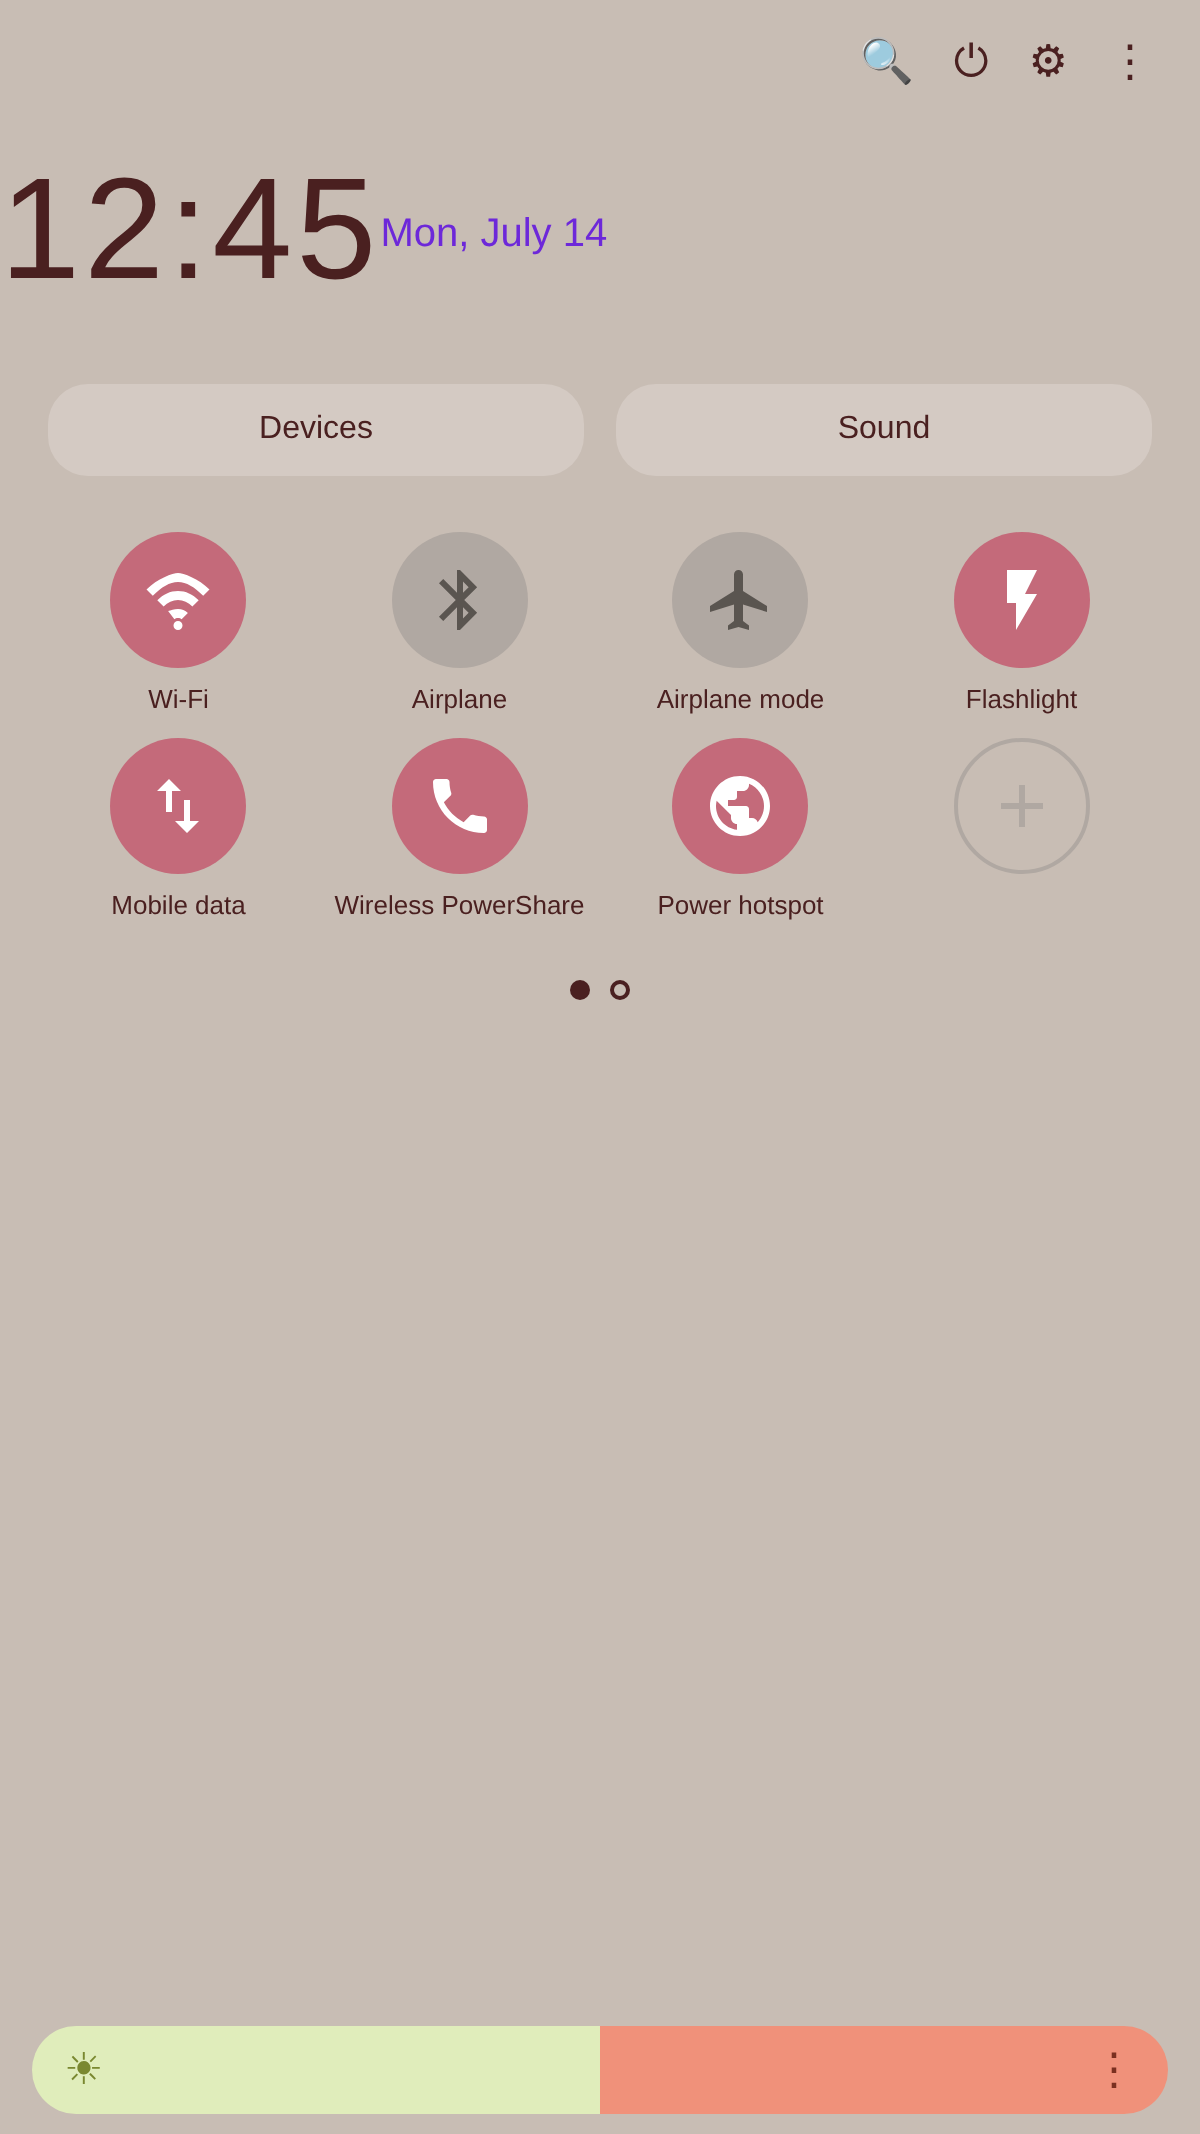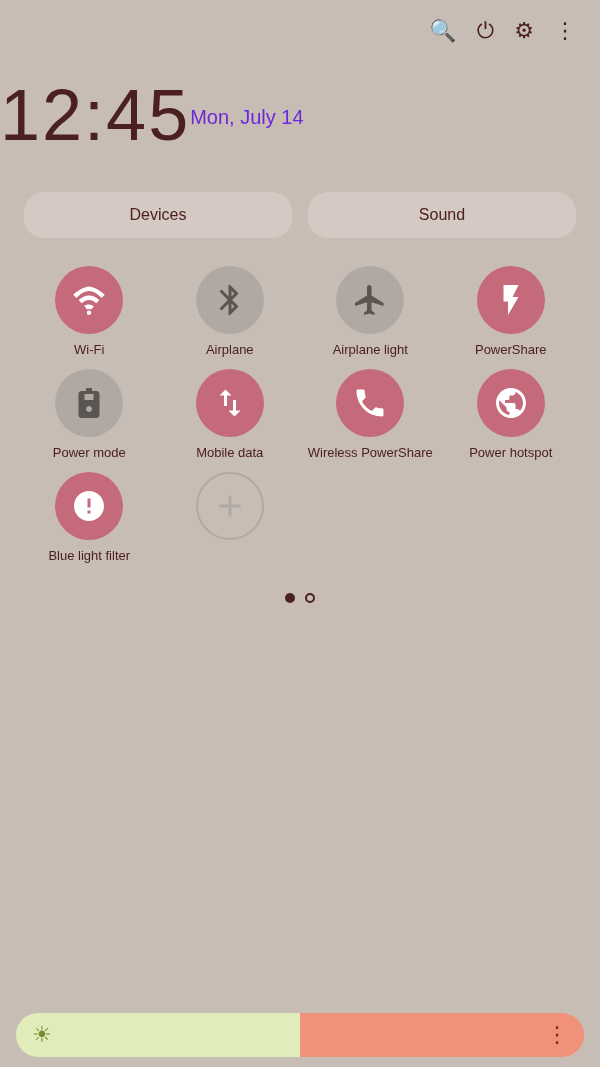--- a/index.html
+++ b/index.html
@@ -212,40 +212,32 @@
     <span class="tile-label">Airplane</span>
   </div>
 
 
   <div class="tile">
     <div class="tile-icon inactive">
       <svg viewBox="0 0 24 24">
           <path d="M21 16v-2l-8-5V3.5c0-.83-.67-1.5-1.5-1.5S10 2.67 10 3.5V9l-8 5v2l8-2.5V19l-2 1.5V22l3.5-1 3.5 1v-1.5L13 19v-5.5l8 2.5z"></path>
         </svg>
     </div>
-    <span class="tile-label">Airplane light</span>
+    <span class="tile-label">Airplane mode</span>
   </div>
 
   <div class="tile">
     <div class="tile-icon active">
       <svg viewBox="0 0 24 24">
           <path d="M7 2v11h3v9l7-12h-4l4-8z"></path>
         </svg>
     </div>
-    <span class="tile-label">PowerShare</span>
-  </div>
-
-  <div class="tile">
-    <div class="tile-icon inactive">
-      <svg viewBox="0 0 24 24">
-          <path d="M17 4h-3V2h-4v2H7C5.9 4 5 4.9 5 6v14c0 1.1.9 2 2 2h10c1.1 0 2-.9 2-2V6c0-1.1-.9-2-2-2zm-5 14c-1.1 0-2-.9-2-2s.9-2 2-2 2 .9 2 2-.9 2-2 2zm3-8H9V6h6v4z"></path>
-        </svg>
-    </div>
-    <span class="tile-label">Power mode</span>
-  </div>
+    <span class="tile-label">Flashlight</span>
+  </div>
+
 
   <div class="tile">
     <div class="tile-icon active">
       <svg viewBox="0 0 24 24">
           <path d="M9 3L5 6.99h3V14h2V6.99h3L9 3zm7 14.01V10h-2v7.01h-3L15 21l4-3.99h-3z"></path>
         </svg>
     </div>
     <span class="tile-label">Mobile data</span>
   </div>
 
@@ -260,28 +252,20 @@
 
   <div class="tile">
     <div class="tile-icon active">
       <svg viewBox="0 0 24 24">
           <path d="M12 2C6.48 2 2 6.48 2 12s4.48 10 10 10 10-4.48 10-10S17.52 2 12 2zm-1 17.93c-3.95-.49-7-3.85-7-7.93 0-.62.08-1.21.21-1.79L9 15v1c0 1.1.9 2 2 2v1.93zm6.9-2.54c-.26-.81-1-1.39-1.9-1.39h-1v-3c0-.55-.45-1-1-1H8v-2h2c.55 0 1-.45 1-1V7h2c1.1 0 2-.9 2-2v-.41c2.93 1.19 5 4.06 5 7.41 0 2.08-.8 3.97-2.1 5.39z"></path>
         </svg>
     </div>
     <span class="tile-label">Power hotspot</span>
   </div>
 
-  <div class="tile">
-    <div class="tile-icon active">
-      <svg viewBox="0 0 24 24">
-          <path d="M12 2C6.48 2 2 6.48 2 12s4.48 10 10 10 10-4.48 10-10S17.52 2 12 2zm1 15h-2v-2h2v2zm0-4h-2V7h2v6z"></path>
-        </svg>
-    </div>
-    <span class="tile-label">Blue light filter</span>
-  </div>
 
   <div class="tile">
     <div class="tile-icon outline" style="border: 2px solid #b0a8a2;">
       <svg viewBox="0 0 24 24" style="fill:#b0a8a2;">
           <path d="M19 13h-6v6h-2v-6H5v-2h6V5h2v6h6v2z"></path>
         </svg>
     </div>
     <span class="tile-label"></span>
   </div>
 

